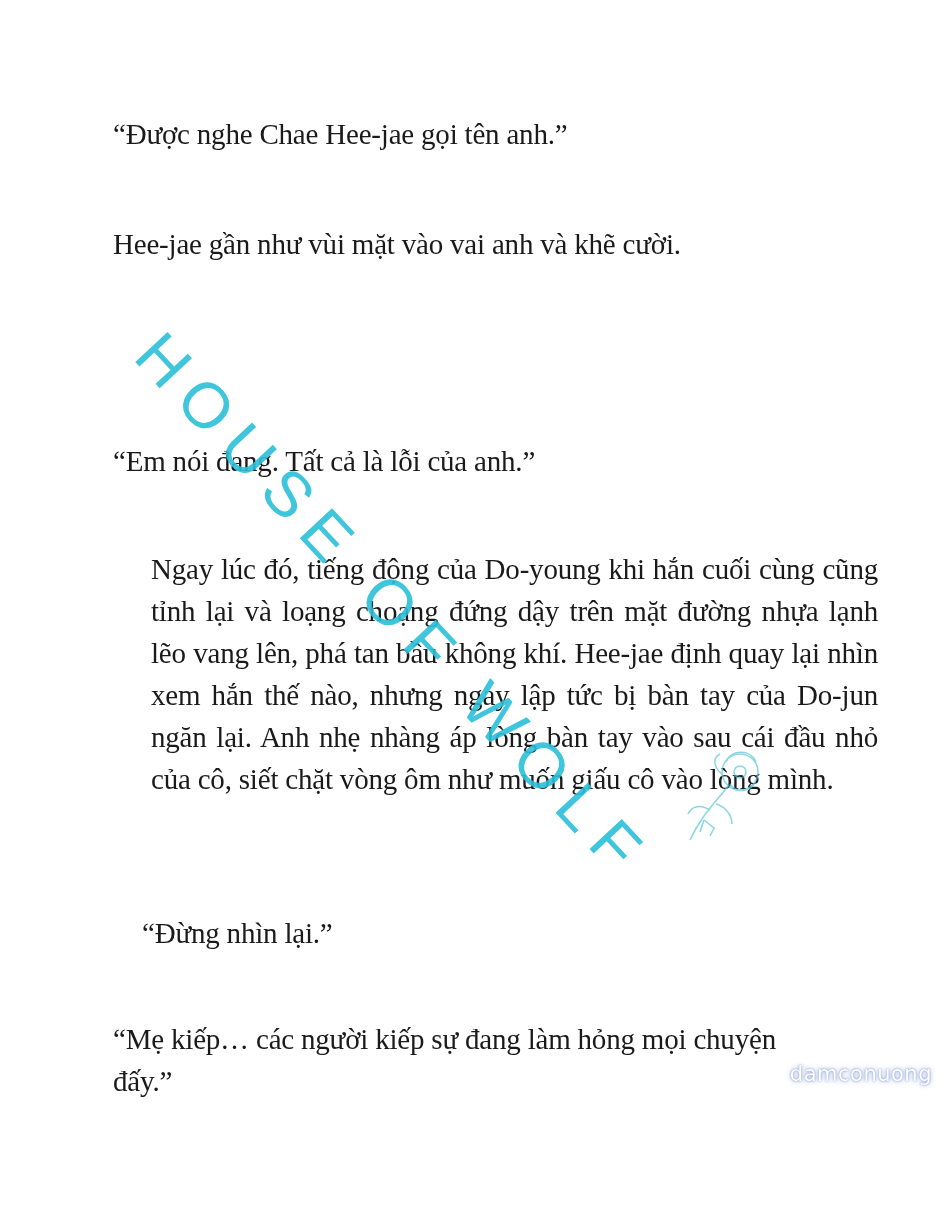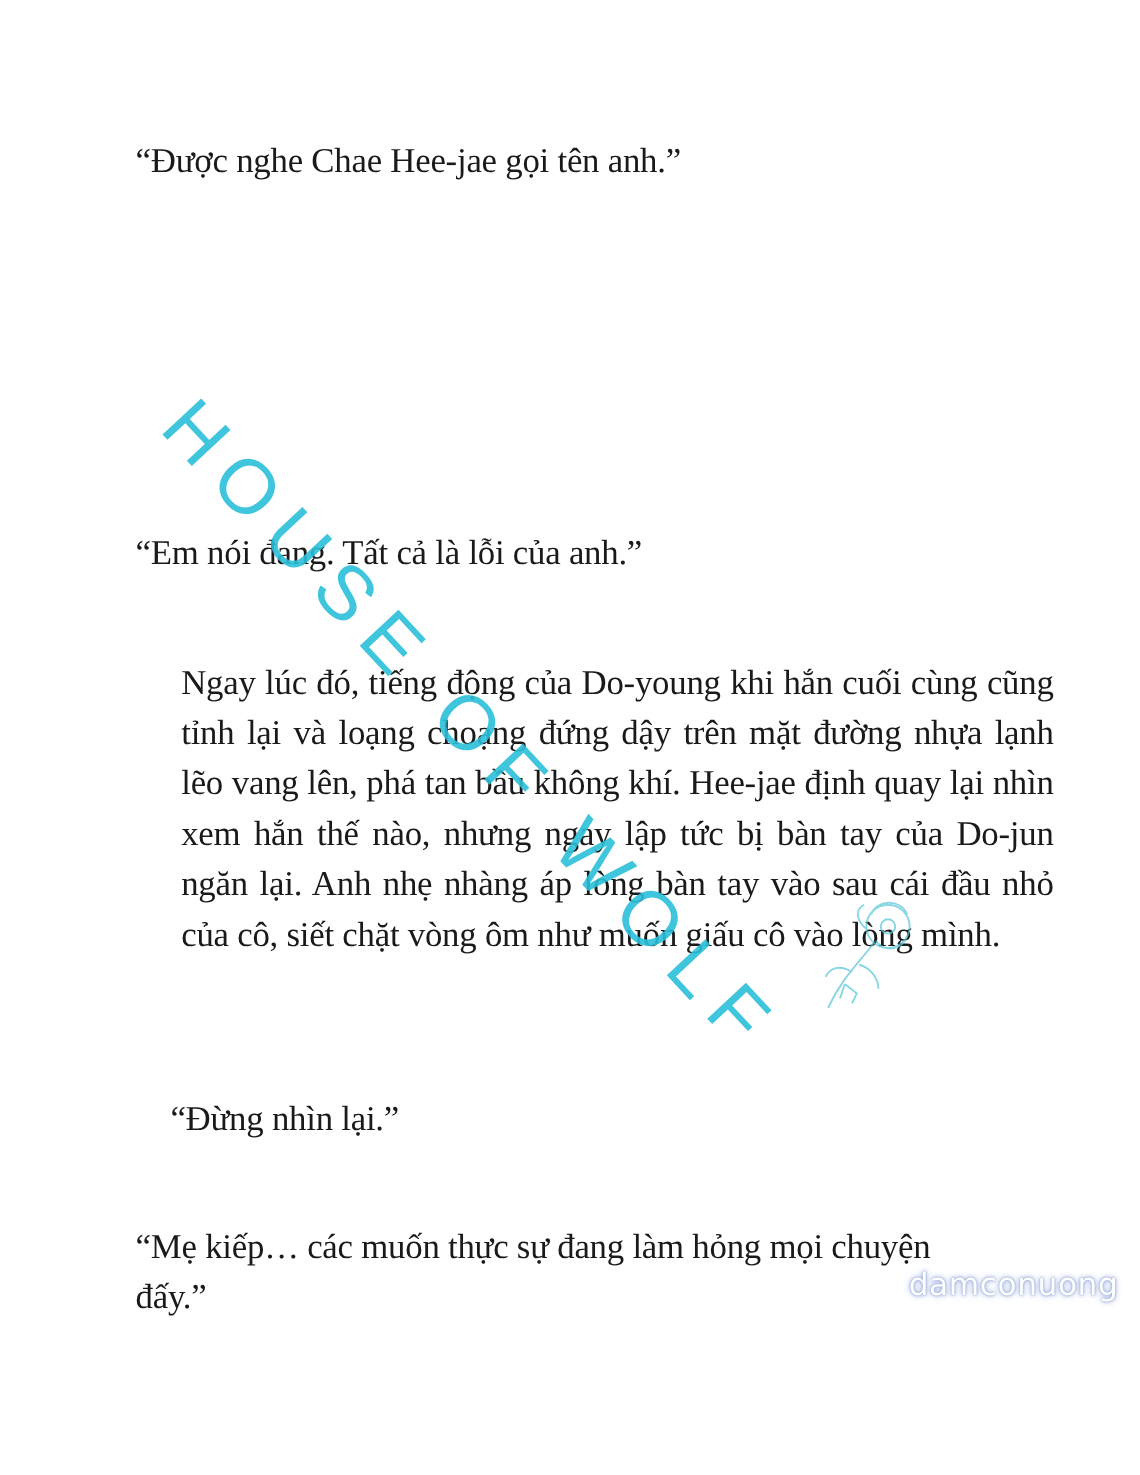--- a/index.html
+++ b/index.html
@@ -38,36 +38,37 @@
     .flower {
       position: absolute;
       left: 670px; top: 740px;
       width: 110px; height: 110px;
       opacity: 0.7;
     }
     .site-mark {
       position: absolute;
       right: 18px; bottom: 8px;
       font-family: "DejaVu Sans", sans-serif;
-      font-size: 26px;
+      font-size: 21px;
       color: #ffffff;
       text-shadow: 0 0 3px #8fa3d6, 0 0 6px #a9b8e6, 0 0 1px #7d8fc8;
       letter-spacing: 0.5px;
     }
   </style>
 </head>
 <body>
 
 <div class="page">
 
   <p class="para" style="top:113px;">“Được nghe Chae Hee-jae gọi tên anh.”</p>
+  <p class="para" style="top:223px;">Hee-jae gần như vùi mặt vào vai anh và khẽ cười.</p>
   <p class="para" style="top:440px;">“Em nói đang. Tất cả là lỗi của anh.”</p>
   <p class="para justify" style="top:548px;">Ngay lúc đó, tiếng động của Do-young khi hắn cuối cùng cũng tỉnh lại và loạng choạng đứng dậy trên mặt đường nhựa lạnh lẽo vang lên, phá tan bầu không khí. Hee-jae định quay lại nhìn xem hắn thế nào, nhưng ngay lập tức bị bàn tay của Do-jun ngăn lại. Anh nhẹ nhàng áp lòng bàn tay vào sau cái đầu nhỏ của cô, siết chặt vòng ôm như muốn giấu cô vào lòng mình.</p>
   <p class="para" style="top:912px;margin-left:29px;">“Đừng nhìn lại.”</p>
-  <p class="para" style="top:1018px;">“Mẹ kiếp… các muốn thực sự đang làm hỏng mọi chuyện đấy.”</p>
+  <p class="para" style="top:1018px;">“Mẹ kiếp… các người kiếp sự đang làm hỏng mọi chuyện đấy.”</p>
 
   <div class="watermark">HOUSE OF WOLF</div>
 
   <svg class="flower" viewBox="0 0 110 110">
     <g fill="none" stroke="#5bc6d8" stroke-width="1.6">
       <circle cx="70" cy="32" r="18"></circle>
       <path d="M56 22 C60 10, 80 8, 86 22"></path>
       <path d="M60 44 C66 54, 82 52, 86 40"></path>
       <path d="M52 34 C44 28, 42 18, 50 14"></path>
       <circle cx="70" cy="32" r="6"></circle>

